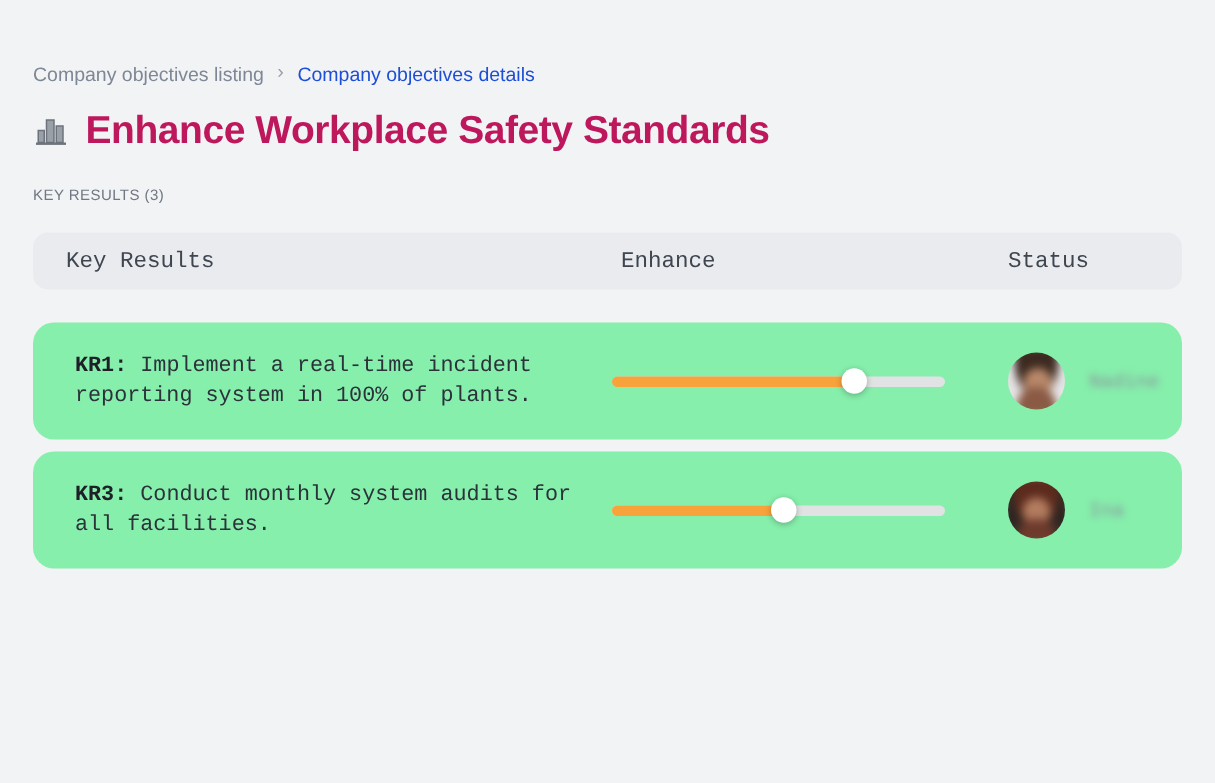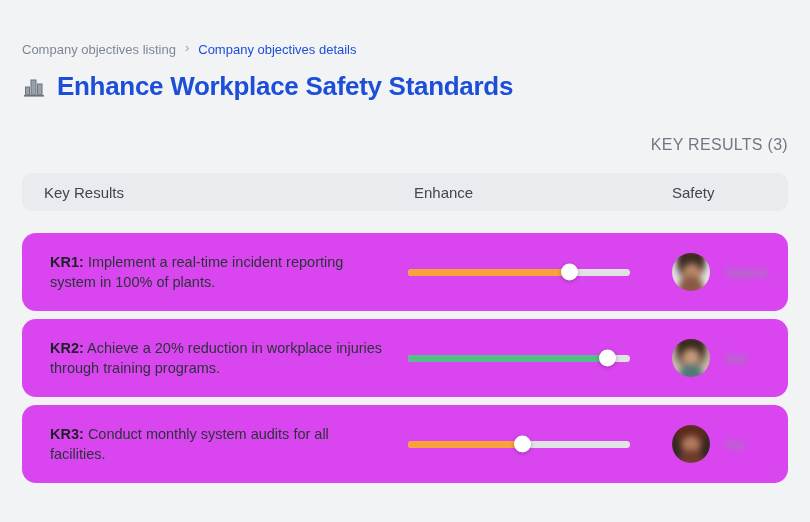--- a/index.html
+++ b/index.html
@@ -13,40 +13,40 @@
 
   
   .breadcrumb { margin-top: 42px; display: flex; align-items: flex-start; gap: 9px; font-size: 13px; }
   .crumb-first { color: #7d8795; }
   .crumb-sep { color: #9aa1ab; font-size: 13px; line-height: 1; transform: translateY(-1px); }
   .crumb-current { color: #1d4ed8; font-weight: 500; }
 
   
   .title-row { margin-top: 14px; display: flex; align-items: center; gap: 11px; }
   .title-icon { width: 24px; height: 24px; display: inline-flex; align-items: flex-end; }
-  .page-title { font-size: 26px; font-weight: 700; color: #1d4ed8; letter-spacing: -0.3px; }
+  .page-title { font-size: 26px; font-weight: 700; color: #be185d; letter-spacing: -0.3px; }
 
   
-  .section-label { margin-top: 34px; font-size: 16px; color: #707884; letter-spacing: 0.3px; text-align: right; }
+  .section-label { margin-top: 23px; font-size: 10px; color: #707884; letter-spacing: 0.3px; }
 
   
-  .grid { display: grid; grid-template-columns: 386px 242px 1fr; align-items: center; }
+  .grid { display: grid; grid-template-columns: 386px 242px 1fr; align-items: center; font-family: Liberation Mono, monospace; }
 
   
   .table-header {
     margin-top: 19px; height: 38px; background: #e9ebef; border-radius: 10px;
     font-size: 15px; color: #3f4650;
   }
   .th-key { padding-left: 22px; }
   .th-status { padding-left: 6px; }
   .th-owner { padding-left: 22px; }
 
   
   .rows { margin-top: 22px; display: flex; flex-direction: column; gap: 8px; }
-  .kr-row { background: #d946ef; border-radius: 14px; height: 78px; }
+  .kr-row { background: #86efac; border-radius: 14px; height: 78px; }
   .kr-text { padding-left: 28px; padding-right: 24px; font-size: 14.5px; line-height: 20px; color: #2c323a; }
   .kr-label { font-weight: 700; color: #1d2127; }
 
   
   .progress-cell { padding-right: 20px; }
   .progress-track { position: relative; width: 222px; height: 7px; background: #e1e2e4; border-radius: 4px; }
   .progress-fill { position: relative; height: 7px; border-radius: 4px; }
   .progress-knob {
     position: absolute; right: -8px; top: 50%; transform: translateY(-50%);
     width: 17px; height: 17px; background: #ffffff; border-radius: 50%;
@@ -103,21 +103,21 @@
       </svg>
     </span>
     <h1 class="page-title">Enhance Workplace Safety Standards</h1>
   </div>
 
   <div class="section-label">KEY RESULTS (3)</div>
 
   <div class="table-header grid">
     <div class="th-key">Key Results</div>
     <div class="th-status">Enhance</div>
-    <div class="th-owner">Safety</div>
+    <div class="th-owner">Status</div>
   </div>
 
   <div class="rows">
 
     <div class="kr-row grid">
       <div class="kr-text">
         <span class="kr-label">KR1:</span>
         <span>Implement a real-time incident reporting system in 100% of plants.</span>
       </div>
       <div class="progress-cell">
@@ -128,39 +128,20 @@
         </div>
       </div>
       <div class="owner-cell">
         <div class="avatar avatar-1">
             <div class="avatar-img"></div>
           </div>
         <span class="owner-name">Nadine</span>
       </div>
     </div>
 
-    <div class="kr-row grid">
-      <div class="kr-text">
-        <span class="kr-label">KR2:</span>
-        <span>Achieve a 20% reduction in workplace injuries through training programs.</span>
-      </div>
-      <div class="progress-cell">
-        <div class="progress-track">
-          <div class="progress-fill" style="width: 90%; background: rgb(85, 189, 135);">
-            <div class="progress-knob"></div>
-          </div>
-        </div>
-      </div>
-      <div class="owner-cell">
-        <div class="avatar avatar-2">
-            <div class="avatar-img"></div>
-          </div>
-        <span class="owner-name">Ilse</span>
-      </div>
-    </div>
 
     <div class="kr-row grid">
       <div class="kr-text">
         <span class="kr-label">KR3:</span>
         <span>Conduct monthly system audits for all facilities.</span>
       </div>
       <div class="progress-cell">
         <div class="progress-track">
           <div class="progress-fill" style="width: 52%; background: rgb(247, 162, 59);">
             <div class="progress-knob"></div>

